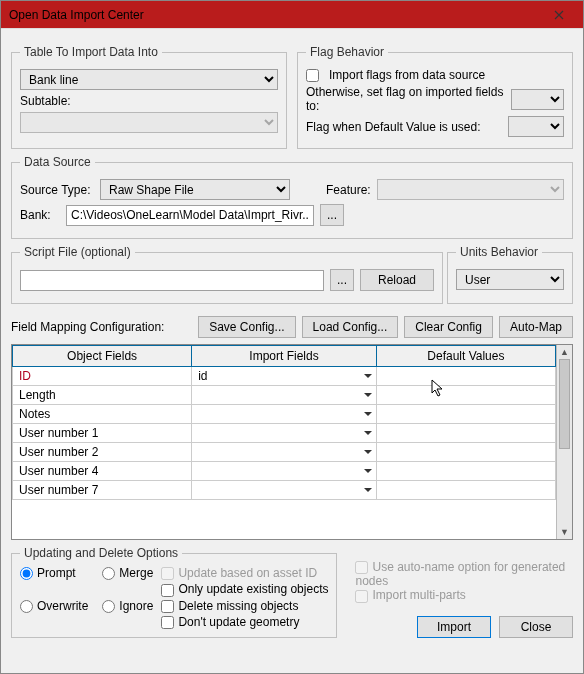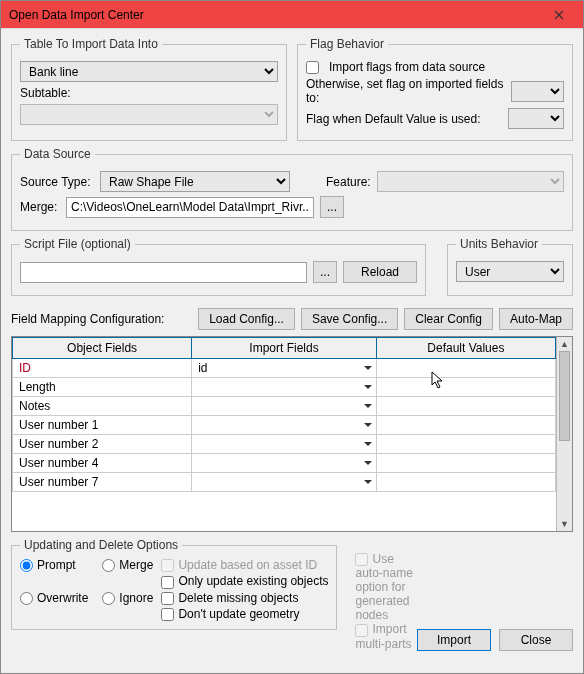--- a/index.html
+++ b/index.html
@@ -1,21 +1,21 @@
 <!DOCTYPE html>
 <html><head>
 <meta charset="utf-8">
 <style>
   * { box-sizing: border-box; font-family: "Segoe UI", Tahoma, sans-serif; font-size: 12px; }
   body { margin: 0; background: #fff; }
   .window { width: 584px; height: 674px; border: 1px solid #888; background: #f0f0f0; display: flex; flex-direction: column; }
-  .titlebar { height: 28px; background: #ef4444; display: flex; align-items: center; padding: 0 4px 0 8px; border-bottom: 1px solid #ddd; }
+  .titlebar { height: 28px; background: #b91c1c; display: flex; align-items: center; padding: 0 4px 0 8px; border-bottom: 1px solid #ddd; }
   .titlebar .title { flex: 1; font-size: 12px; }
   .titlebar .close { width: 40px; height: 24px; display: flex; align-items: center; justify-content: center; }
-  .body { flex: 1; padding: 8px 10px; overflow: hidden; }
+  .body { flex: 1; padding: 16px 10px; overflow: hidden; }
   fieldset { border: 1px solid #c0c0c0; margin: 0 0 6px 0; padding: 6px 8px 8px 8px; }
   fieldset > legend { padding: 0 4px; color: #333; }
   .row { display: flex; align-items: center; gap: 6px; margin: 4px 0; }
   label.fixed { display: inline-block; }
   select, input[type=text] { background: #fff; border: 1px solid #a0a0a0; height: 21px; padding: 1px 4px; }
   select { background: #e8e8e8; }
   select:disabled, input:disabled { background: #e6e6e6; color: #888; }
   .btn { background: #e1e1e1; border: 1px solid #adadad; height: 22px; padding: 0 10px; cursor: default; display: inline-flex; align-items: center; justify-content: center; }
   .btn-small { width: 24px; padding: 0; }
   .top-grid { display: flex; gap: 10px; }
@@ -34,27 +34,27 @@
   .id-red { color: #b00020; }
   .vscroll { width: 16px; background: #e8e8e8; border-left: 1px solid #bbb; display: flex; flex-direction: column; }
   .vscroll .arrow { height: 14px; display: flex; align-items: center; justify-content: center; font-size: 9px; color: #555; }
   .vscroll .track { flex: 1; position: relative; }
   .vscroll .thumb { position: absolute; left: 2px; right: 2px; top: 0; height: 90px; background: #c8c8c8; border: 1px solid #aaa; }
   .bottom { display: flex; gap: 18px; margin-top: 6px; }
   .upd-opts fieldset { margin: 0; }
   .radio-grid { display: grid; grid-template-columns: auto auto; column-gap: 14px; row-gap: 2px; }
   .chk-col { display: flex; flex-direction: column; gap: 2px; margin-left: 8px; }
   .chk-grey { color: #9a9a9a; }
-  .right-bottom { flex: 1; display: flex; }
+  .right-bottom { flex: 1; display: flex; flex-direction: column; }
   .right-bottom .chks { margin-top: 14px; color: #9a9a9a; }
   .btnrow { margin-top: auto; display: flex; gap: 8px; justify-content: flex-end; }
   .btnrow .btn { width: 74px; }
   .btn.primary { border: 1.5px solid #0078d7; }
   .cursor-ptr { position: absolute; pointer-events: none; }
-  .script-units { display: flex; gap: 21px; }
+  .script-units { display: flex; gap: 4px; }
   .script-units > fieldset:first-child { flex: 1; }
   .script-units > fieldset:last-child { width: 126px; }
   input[type=checkbox], input[type=radio] { margin: 0 4px 0 0; vertical-align: middle; }
 </style>
 </head>
 <body>
 
 <div class="window">
   <div class="titlebar">
     <span class="title">Open Data Import Center</span>
@@ -106,21 +106,21 @@
       <legend>Data Source</legend>
       <div class="row">
         <label class="fixed" style="width:74px">Source Type:</label>
         <select style="width:190px">
           <option>Raw Shape File</option>
         </select>
         <label style="margin-left:30px">Feature:</label>
         <select style="flex:1" disabled=""><option></option></select>
       </div>
       <div class="row">
-        <label class="fixed" style="width:40px">Merge:</label>
+        <label class="fixed" style="width:40px">Bank:</label>
         <input type="text" style="width: 248px;" value="C:\Videos\OneLearn\Model Data\Imprt_Rivr..">
         <button class="btn btn-small">...</button>
       </div>
     </fieldset>
 
     <div class="script-units">
       <fieldset>
         <legend>Script File (optional)</legend>
         <div class="row">
           <input type="text" style="flex: 1 1 0%;">
@@ -133,22 +133,22 @@
         <div class="row">
           <select style="width:100%">
             <option>User</option>
           </select>
         </div>
       </fieldset>
     </div>
 
     <div class="mapping-hdr">
       <span class="lbl">Field Mapping Configuration:</span>
+      <button class="btn">Save Config...</button>
       <button class="btn">Load Config...</button>
-      <button class="btn">Save Config...</button>
       <button class="btn">Clear Config</button>
       <button class="btn">Auto-Map</button>
     </div>
 
     <div class="table-wrap">
       <div class="table-inner">
         <table>
           <colgroup>
               <col style="width:33%">
               <col style="width:34%">

